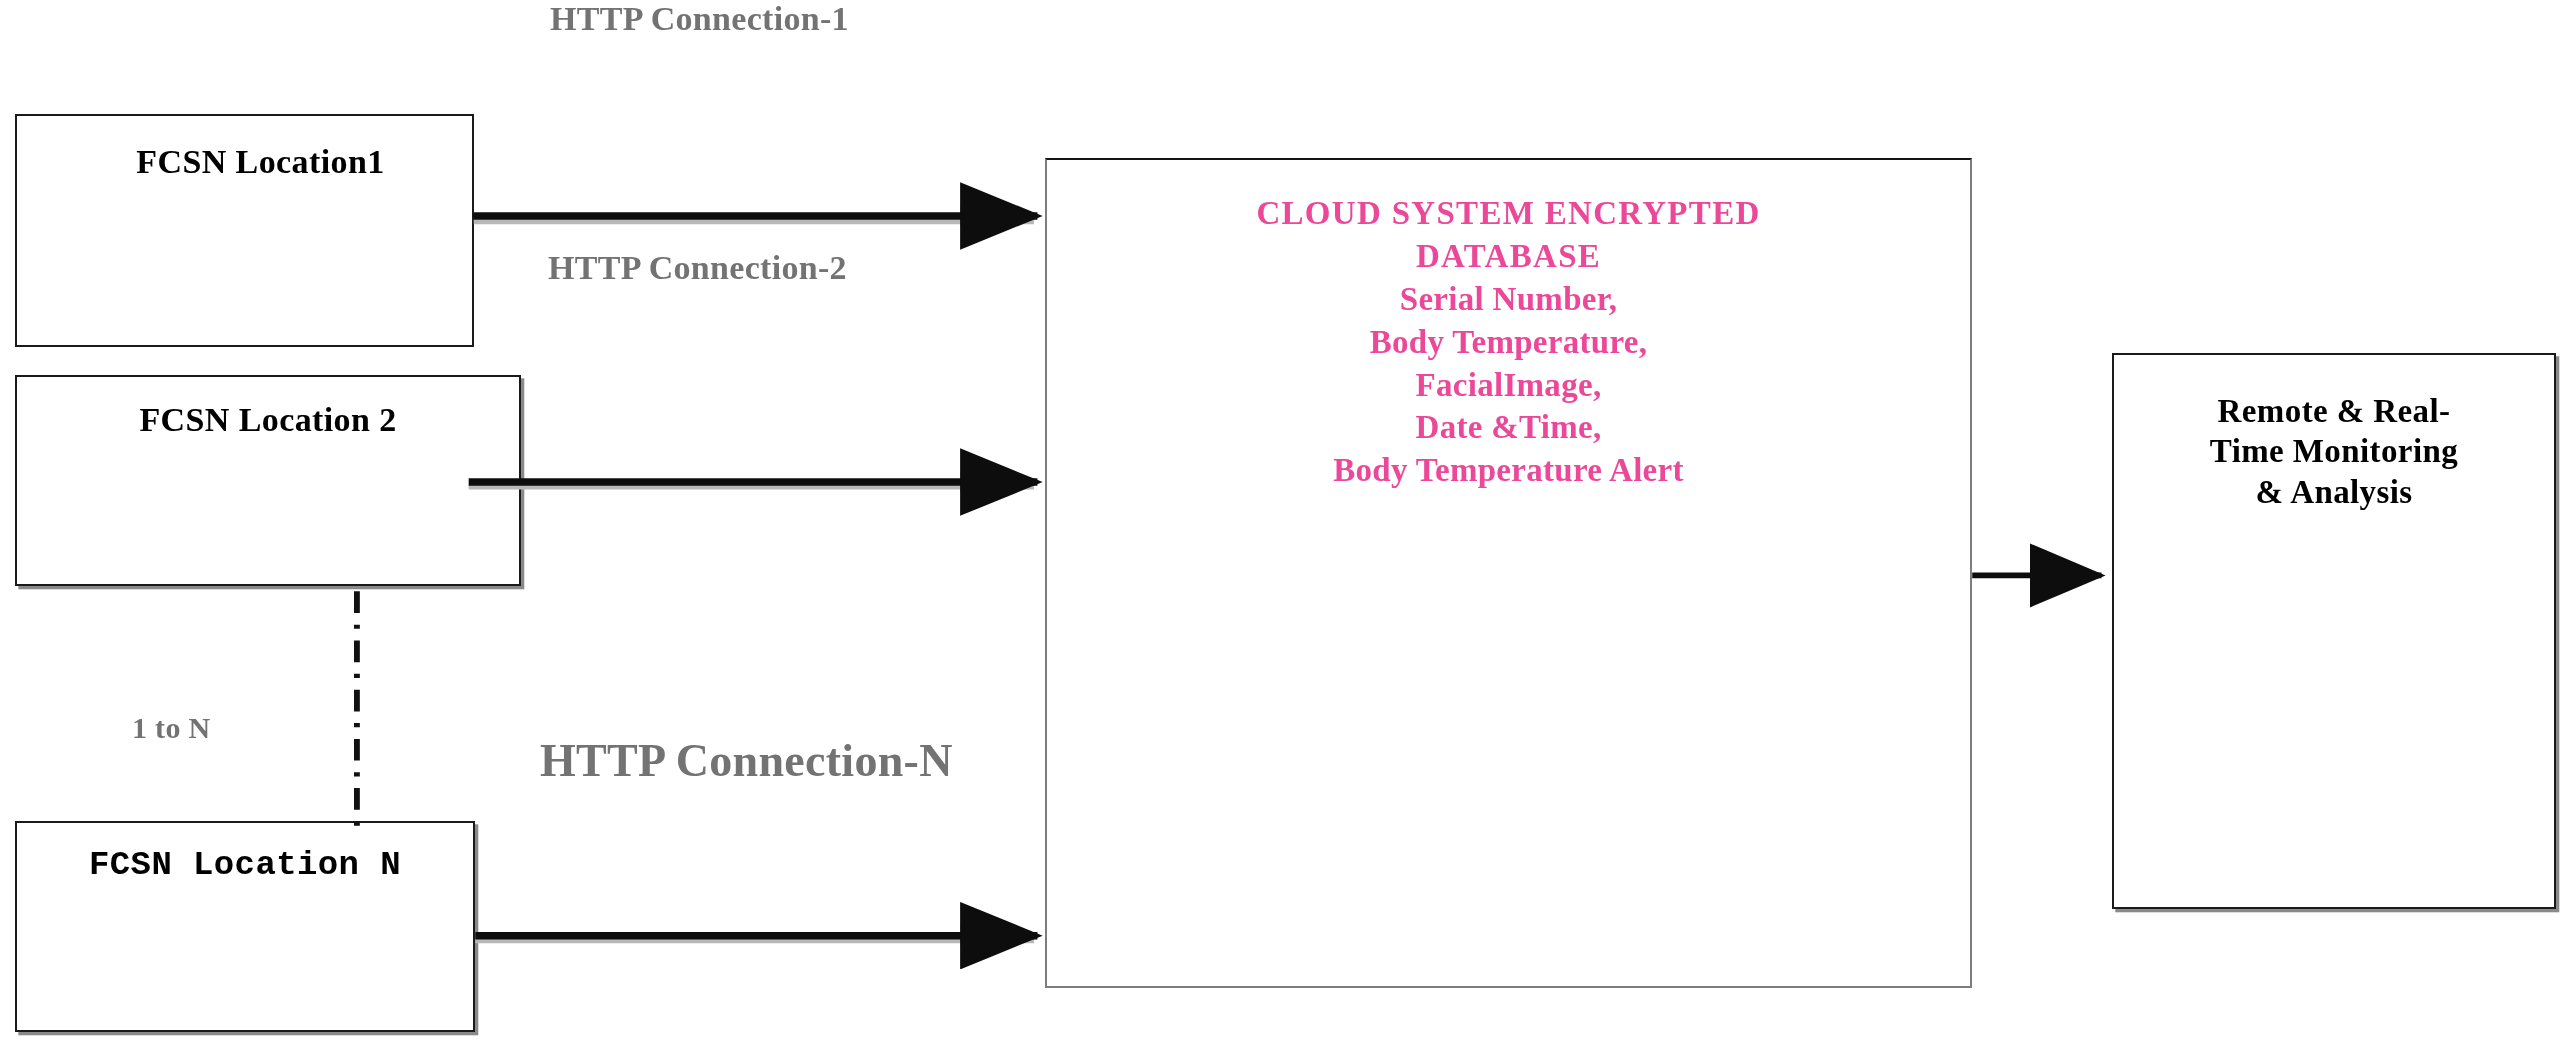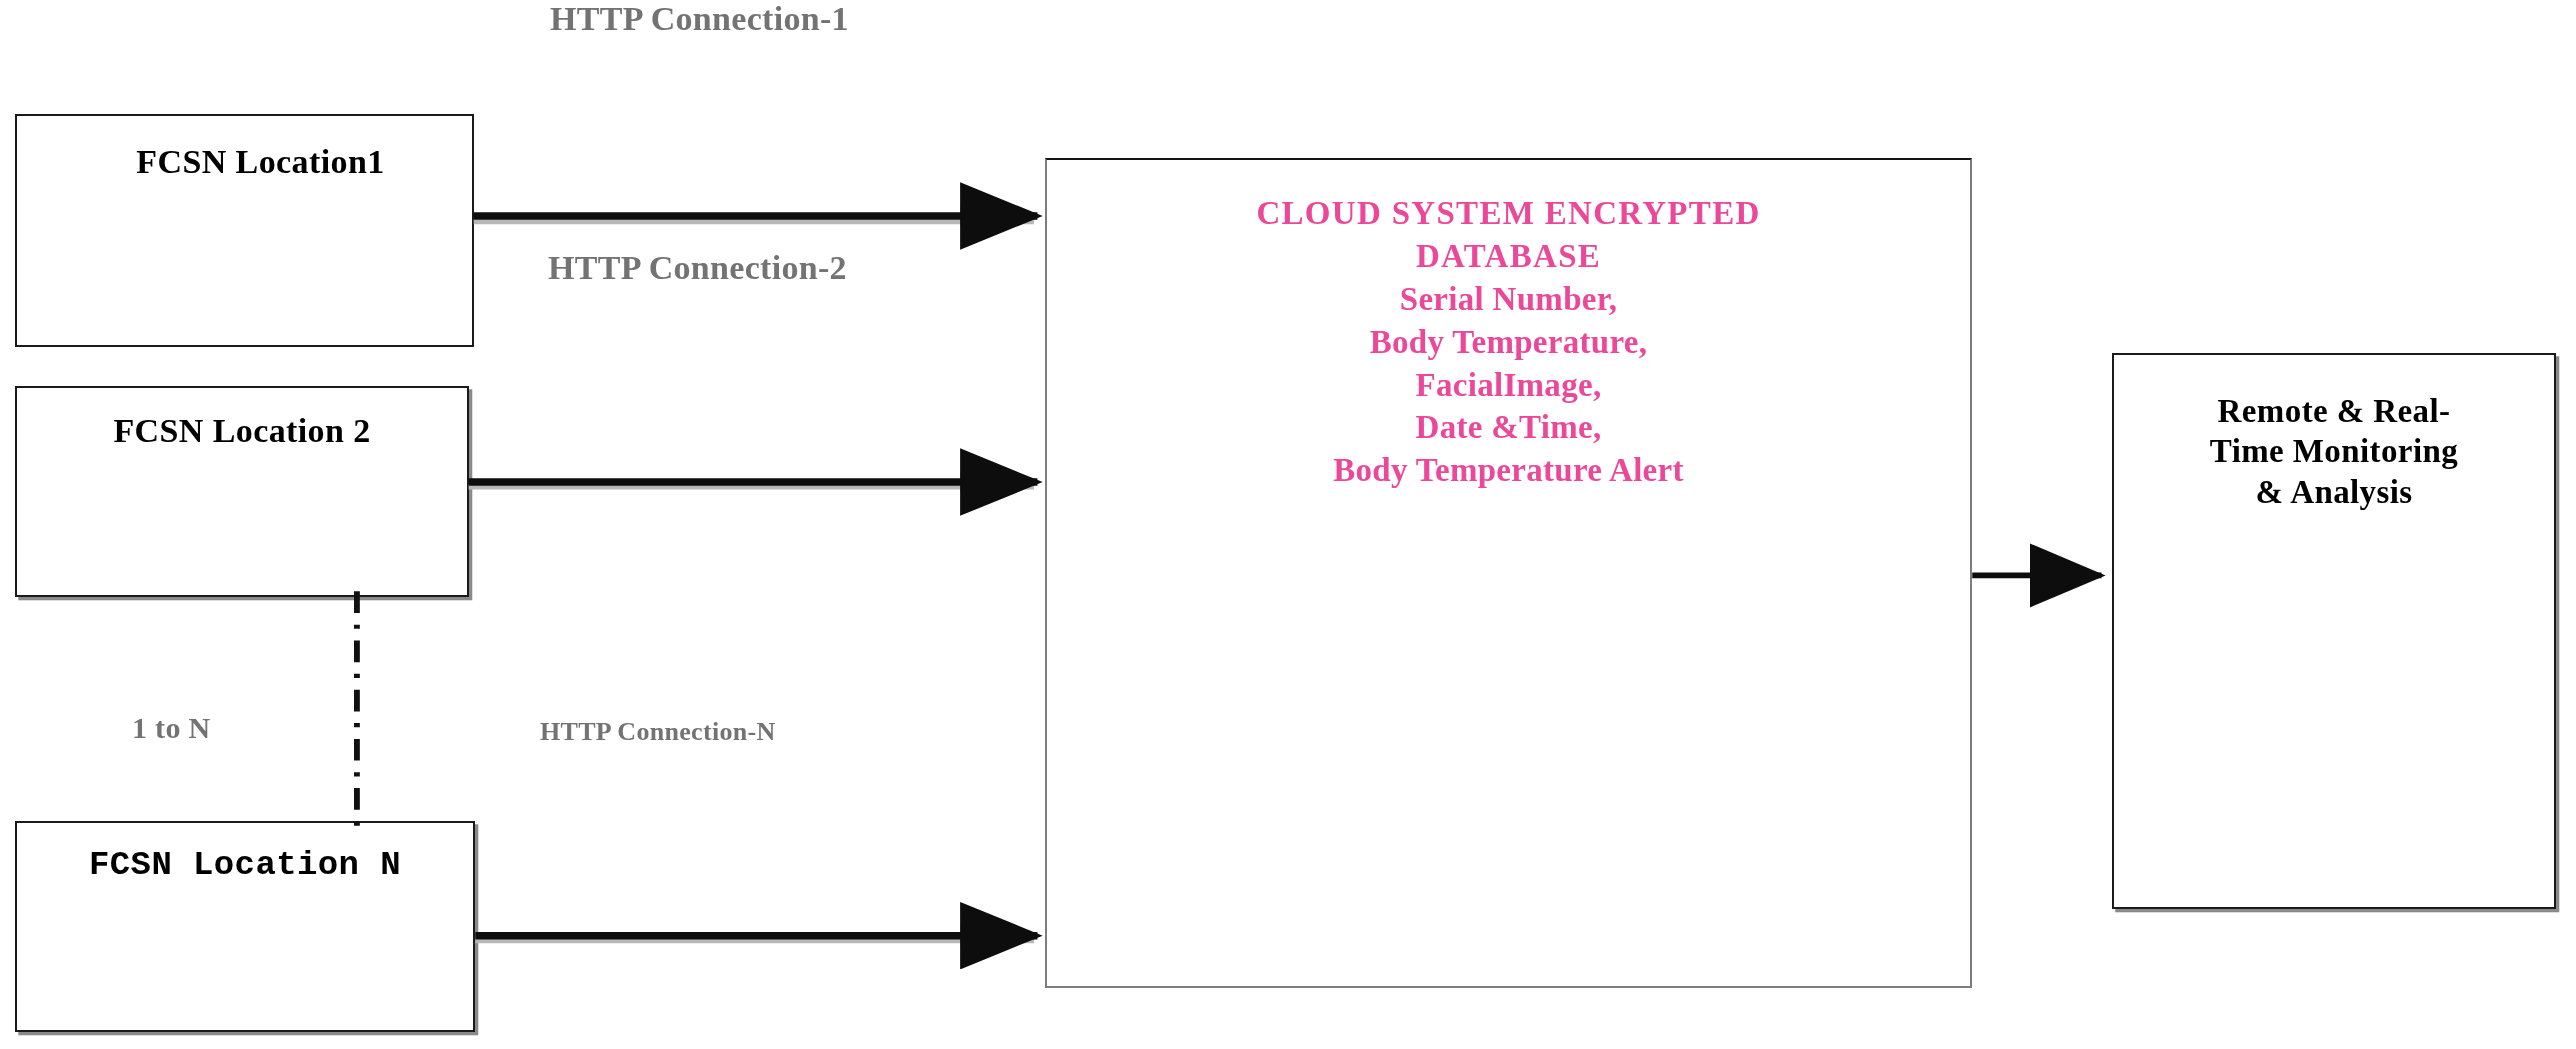--- a/index.html
+++ b/index.html
@@ -83,27 +83,27 @@
 <div id="canvas">
 
   <div class="floating-label" style="left:550px; top:0px; font-size:34px;">HTTP Connection-1</div>
 
   <div class="node-box" style="left:15px; top:114px; width:459px; height:233px;">
     <div class="node-label" style="top:25px; font-size:34px;padding-left:32px;">FCSN Location1</div>
   </div>
 
   <div class="floating-label" style="left:535px; top:249px; font-size:34px;margin-left:13px;">HTTP Connection-2</div>
 
-  <div class="node-box shadowed" style="left:15px; top:386px; width:454px; height:211px;">
+  <div class="node-box shadowed" style="left:15px; top:375px; width:506px; height:211px;">
     <div class="node-label" style="top:22px; font-size:34px;">FCSN Location 2</div>
   </div>
 
   <div class="floating-label" style="left:132px; top:711px; font-size:30px;">1 to N</div>
 
-  <div class="floating-label" style="left:540px; top:717px; font-size:26px;">HTTP Connection-N</div>
+  <div class="floating-label" style="left:540px; top:734px; font-size:46px;">HTTP Connection-N</div>
 
   <div class="node-box shadowed" style="left:15px; top:821px; width:460px; height:211px;">
     <div class="node-label" style="top:22px; font-size:34px;font-family:Liberation Mono, monospace;">FCSN Location N</div>
   </div>
 
   <div class="node-box cloud" style="left:1045px; top:158px; width:927px; height:830px;">
     <div class="cloud-text" style="top:32px;">
       <span class="head">CLOUD SYSTEM ENCRYPTED</span>
       <span class="head">DATABASE</span>
       <span class="field">Serial Number,</span>

